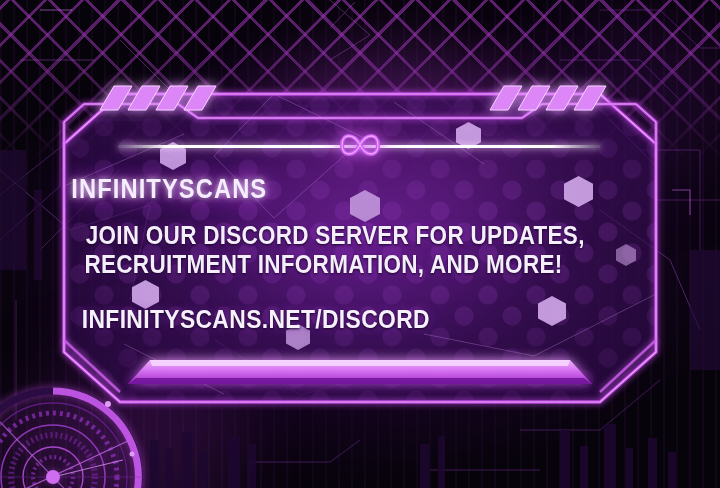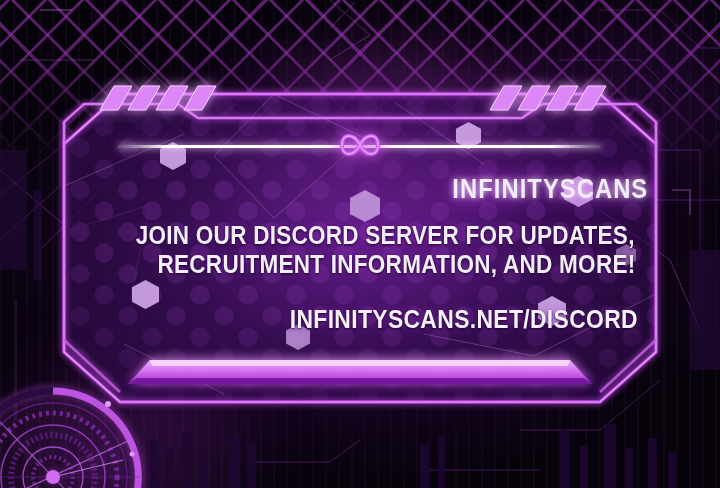--- a/index.html
+++ b/index.html
@@ -93,21 +93,21 @@
   
   .infinity{
     position:absolute; left:330px; top:122px; width:60px; height:46px;
     display:flex; align-items:center; justify-content:center;
   }
   .infinity svg{ filter: drop-shadow(0 0 6px rgba(214,100,245,.95)) drop-shadow(0 0 14px rgba(186,61,214,.7)); }
 
   
   #content{
     position:absolute; left:58px; top:88px; width:604px; height:320px;
-    display:flex; flex-direction:column; align-items:flex-end;
+    display:flex; flex-direction:column; align-items:flex-start;
     pointer-events:none;
   }
   .title{
     margin-top:86px;
     font-family:"Liberation Sans Narrow","Liberation Sans", sans-serif;
     font-weight:700;
     font-size:27px;
     letter-spacing:1.2px;
     color:#f6ecff;
     text-shadow:0 0 7px rgba(255,255,255,.75), 0 0 18px rgba(214,110,245,.9), 0 0 34px rgba(170,50,210,.75);

